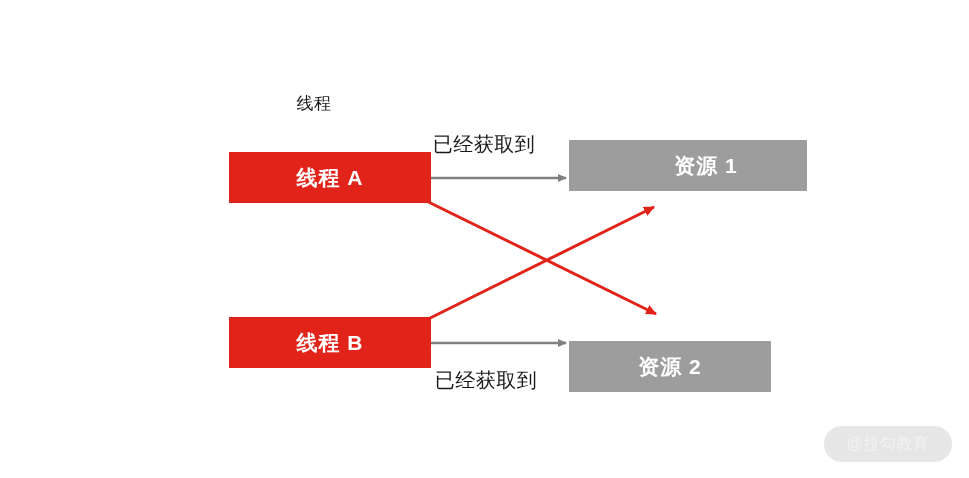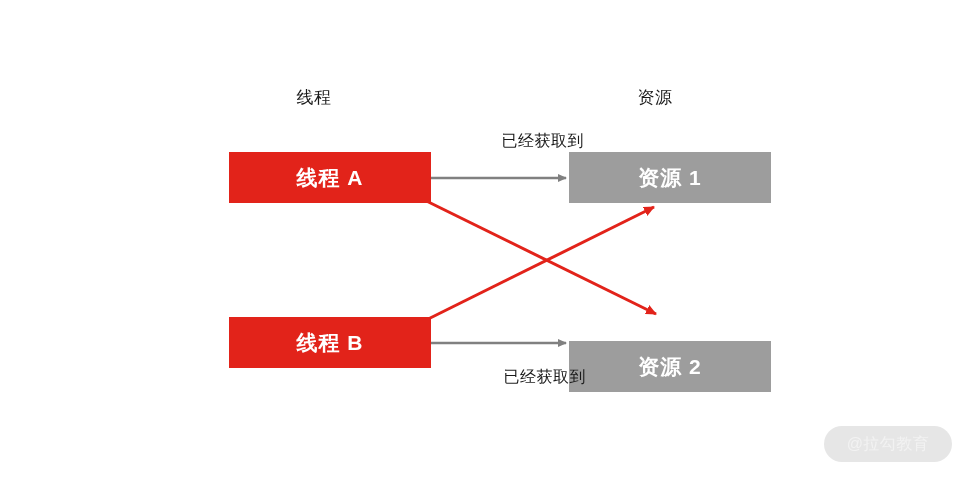--- a/index.html
+++ b/index.html
@@ -15,20 +15,21 @@
     overflow: hidden;
     font-family: "Liberation Sans", "DejaVu Sans", sans-serif;
   }
   .col-header {
     position: absolute;
     font-size: 17px;
     color: #1a1a1a;
     text-align: center;
     white-space: nowrap;
     letter-spacing: 0.5px;
+    margin-top: 6px;
   }
   #header-thread { left: 264px; top: 86px; width: 100px; }
   #header-resource { left: 605px; top: 86px; width: 100px; }
 
   .node-box {
     position: absolute;
     width: 202px;
     height: 51px;
     display: flex;
     align-items: center;
@@ -37,28 +38,28 @@
     font-size: 21px;
     font-weight: bold;
     letter-spacing: 1px;
     white-space: nowrap;
   }
   .node-thread { background: #E2231A; }
   .node-resource { background: #9D9D9D; }
 
   #node-thread-a { left: 229px; top: 152px; }
   #node-thread-b { left: 229px; top: 317px; justify-content: center; }
-  #node-resource-1 { left: 569px; top: 152px; }
+  #node-resource-1 { left: 569px; top: 140px; padding-left: 36px; }
   #node-resource-2 { left: 569px; top: 317px; margin-top: 24px; }
 
   .edge-label {
     position: absolute;
-    font-size: 16px;
+    font-size: 20px;
     color: #1a1a1a;
-    text-align: right;
+    text-align: center;
     white-space: nowrap;
     letter-spacing: 0.5px;
   }
   #label-acquired-top { left: 384px; top: 131px; width: 200px; }
   #label-wanted { left: 376px; top: 248px; width: 200px; }
   #label-acquired-bottom { left: 386px; top: 367px; width: 200px; }
 
   #edges {
     position: absolute;
     left: 0;
@@ -87,21 +88,20 @@
     white-space: nowrap;
   }
 </style>
 </head>
 <body>
 
 <div id="canvas">
 
   <div class="col-header" id="header-thread">线程</div>
 
-  <div class="col-header" id="header-resource">资源</div>
 
   <svg id="edges" viewBox="0 0 969 478" xmlns="http://www.w3.org/2000/svg">
     <defs>
       <marker id="arrow-gray" markerWidth="9" markerHeight="8" refX="8" refY="4" orient="auto" markerUnits="userSpaceOnUse">
         <path d="M0,0 L9,4 L0,8 z" fill="#808080"></path>
       </marker>
       <marker id="arrow-red" markerWidth="11" markerHeight="10" refX="10" refY="5" orient="auto" markerUnits="userSpaceOnUse">
         <path d="M0,0 L11,5 L0,10 z" fill="#E2231A"></path>
       </marker>
     </defs>

